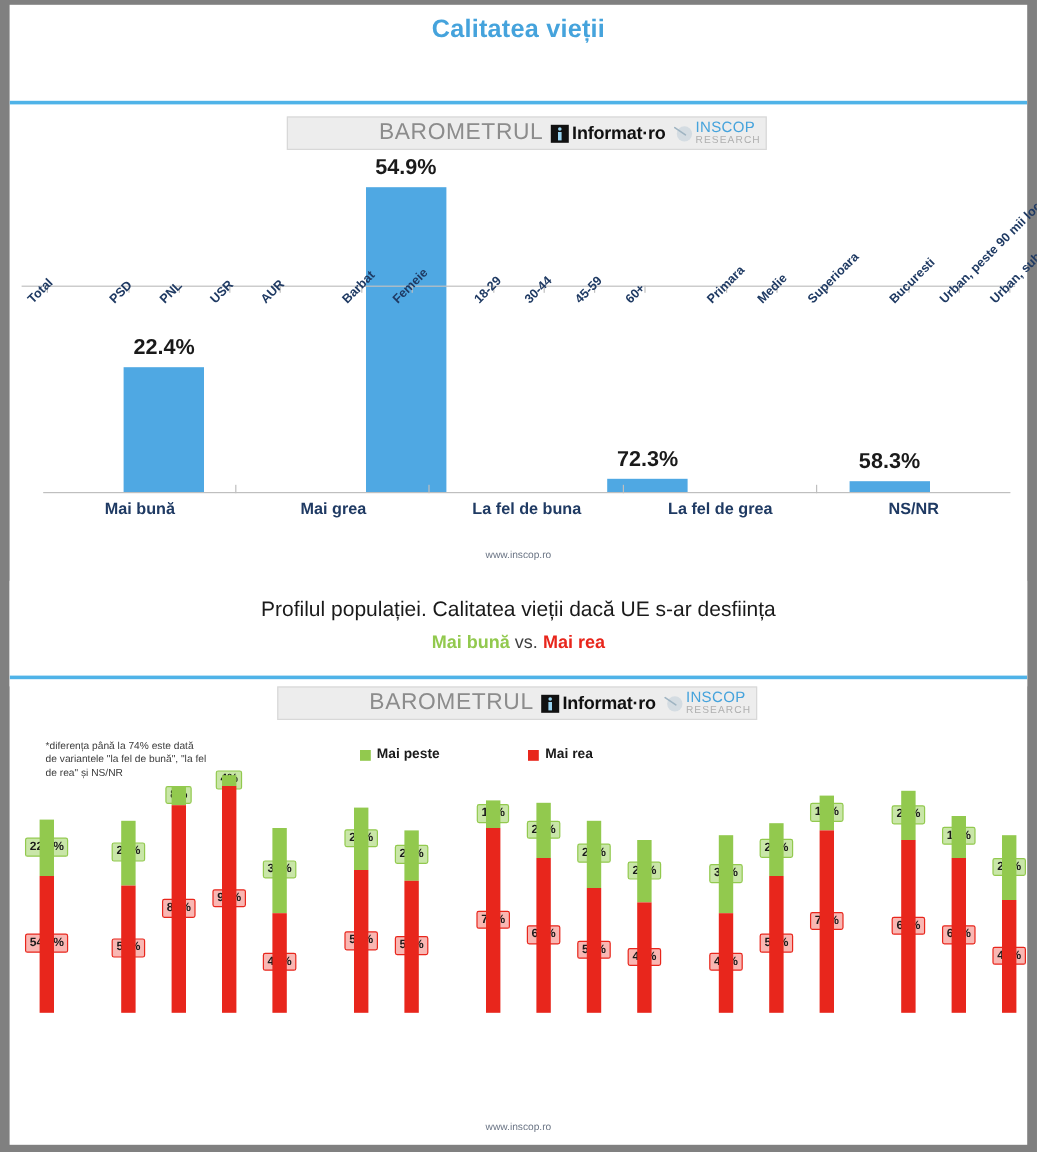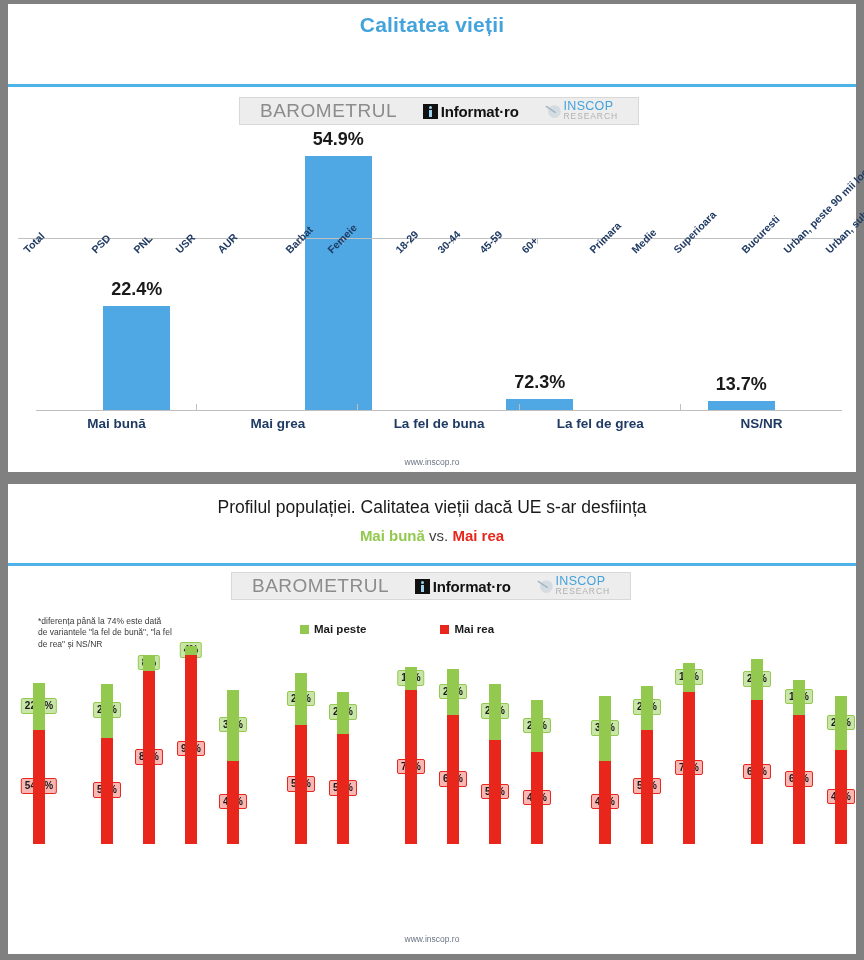--- a/index.html
+++ b/index.html
@@ -15,21 +15,21 @@
     background: #808080;
   }
 
   
   .slide {
     position: absolute;
     left: 8px; right: 8px;
     background: #ffffff;
     overflow: hidden;
   }
-  #slide-1 { top: 4px; height: 468px; }
+  #slide-1 { top: 4px; height: 568px; }
   #slide-2 { top: 484px; height: 470px; }
 
   
   .s1-title {
     text-align: center;
     color: #45A3DC;
     font-size: 21px;
     font-weight: bold;
     padding-top: 9px;
     letter-spacing: .2px;
@@ -56,23 +56,23 @@
   #s1-rule { top: 80px; }
   #s2-rule { top: 79px; }
 
   
   .banner {
     position: absolute;
     background: #EDEDED;
     border: 1px solid #D8D8D8;
     display: flex;
     align-items: center;
-    justify-content: space-between;
+    justify-content: flex-end;
     gap: 6px;
-    padding: 2px 20px;
+    padding: 2px 4px;
   }
   #s1-banner { left: 231px; top: 93px; width: 400px; height: 28px; }
   #s2-banner { left: 231px; top: 572px; width: 400px; height: 28px; }
   .bn-barometrul {
     font-size: 19px;
     color: #8C8C8C;
     letter-spacing: .5px;
     font-family: "Liberation Sans", sans-serif;
   }
   .bn-infgroup { display: flex; align-items: center; gap: 3px; }
@@ -292,21 +292,21 @@
           </div>
           <div class="c1-col">
             <div class="c1-val" style="bottom: 260.37px;">54.9%</div>
             <div class="c1-bar" style="height: 254.37px; background: rgb(79, 168, 227);"></div>
           </div>
           <div class="c1-col">
             <div class="c1-val" style="bottom: 16.6567px;">72.3%</div>
             <div class="c1-bar" style="height: 10.6567px; background: rgb(79, 168, 227);"></div>
           </div>
           <div class="c1-col">
-            <div class="c1-val" style="bottom: 15.2667px;">13.7%</div>
+            <div class="c1-val" style="bottom: 15.2667px;">58.3%</div>
             <div class="c1-bar" style="height: 9.26667px; background: rgb(79, 168, 227);"></div>
           </div>
         </div>
     </div>
     <div class="c1-ticks" id="c1-ticks">
         <div class="c1-tick"></div>
         <div class="c1-tick"></div>
         <div class="c1-tick"></div>
         <div class="c1-tick"></div>
         <div class="c1-tick"></div>

